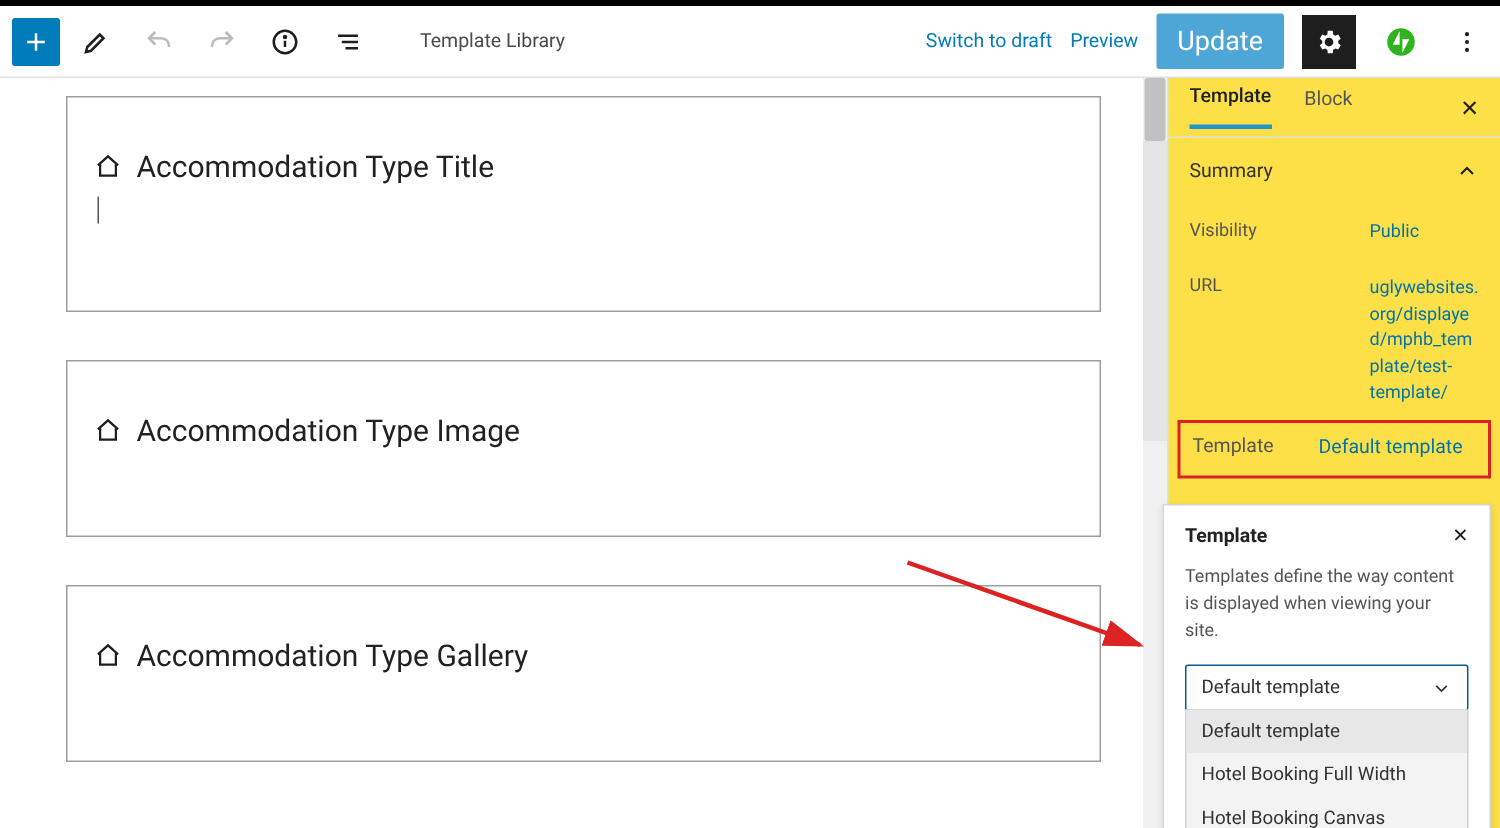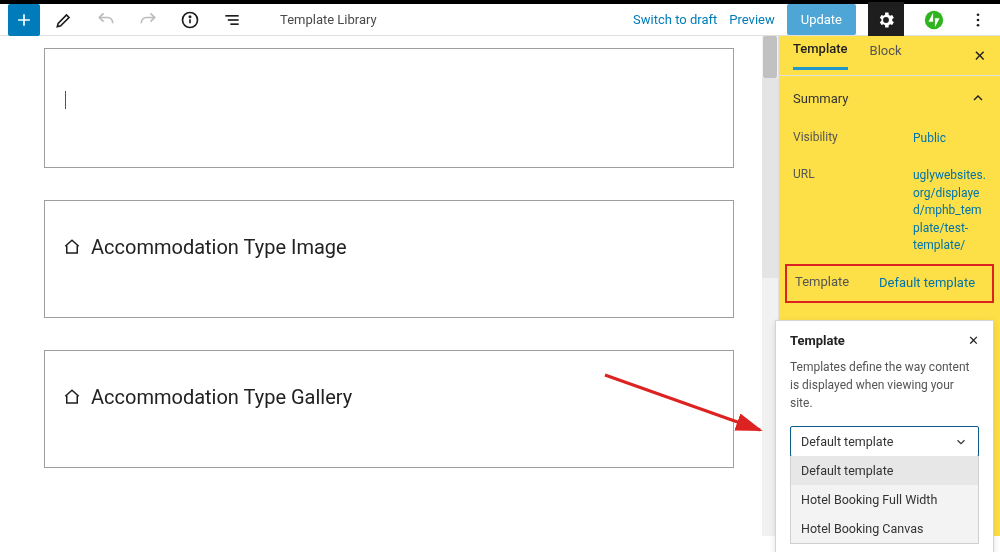--- a/index.html
+++ b/index.html
@@ -1,28 +1,28 @@
 <!DOCTYPE html>
 <html><head>
 <meta charset="utf-8">
 <style>
   * { box-sizing: border-box; margin: 0; padding: 0; }
   body { font-family: -apple-system, BlinkMacSystemFont, "Segoe UI", Roboto, sans-serif; font-size: 13px; color: #1e1e1e; background: #fff; width: 1000px; height: 552px; overflow: hidden; position: relative; }
 
   .blackbar { height: 4px; background: #000; }
 
-  .topbar { display: flex; align-items: center; height: 32px; border-bottom: 1px solid #e0e0e0; padding: 0 8px; }
+  .topbar { display: flex; align-items: center; height: 48px; border-bottom: 1px solid #e0e0e0; padding: 0 8px; }
   .topbar-left { display: flex; align-items: center; gap: 6px; }
   .icon-btn { width: 36px; height: 36px; display: flex; align-items: center; justify-content: center; border-radius: 2px; cursor: pointer; }
   .add-btn { background: #007cba; color: #fff; width: 32px; height: 32px; border-radius: 2px; }
   .disabled { color: #bbb; }
   .doc-title { margin-left: 24px; font-size: 13px; color: #4a4a4a; }
   .topbar-right { margin-left: auto; display: flex; align-items: center; gap: 12px; }
   .link-btn { color: #007cba; font-size: 13px; cursor: pointer; }
-  .update-btn { background: #4da6d6; color: #fff; padding: 8px 14px; border-radius: 2px; font-size: 13px; cursor: pointer; text-align: center; }
+  .update-btn { background: #4da6d6; color: #fff; padding: 8px 14px; border-radius: 2px; font-size: 18px; cursor: pointer; text-align: center; }
   .gear-btn { background: #1e1e1e; color: #fff; width: 36px; height: 36px; display: flex; align-items: center; justify-content: center; }
   .jetpack { color: #2fb41f; }
   .more-btn { width: 28px; }
 
   .workspace { display: flex; height: calc(552px - 52px); }
   .canvas-wrap { flex: 1; position: relative; overflow: hidden; }
   .scroll-gutter { position: absolute; right: 0; top: 0; bottom: 0; width: 16px; background: #f1f1f1; }
   .scroll-thumb { position: absolute; right: 1px; top: 0; width: 14px; height: 42px; background: #c1c1c1; border-radius: 2px; }
   .scroll-track-mark { position: absolute; right: 0; width: 16px; top: 42px; height: 200px; background: #e4e4e4; }
 
@@ -125,20 +125,27 @@
           <circle cx="12" cy="19" r="1.8"></circle>
         </svg>
     </div>
   </div>
 </div>
 
 <div class="workspace">
   <div class="canvas-wrap">
     <div class="canvas">
       <div class="block">
+        <div class="block-head">
+          <svg width="18" height="18" viewBox="0 0 24 24" fill="none" stroke="#1e1e1e" stroke-width="2">
+              <path d="M3 11l9-8 9 8"></path>
+              <path d="M5 10v10h14V10"></path>
+            </svg>
+          <span class="block-title">Accommodation Type Title</span>
+        </div>
         <div class="cursor-line"></div>
       </div>
       <div class="block">
         <div class="block-head">
           <svg width="18" height="18" viewBox="0 0 24 24" fill="none" stroke="#1e1e1e" stroke-width="2">
               <path d="M3 11l9-8 9 8"></path>
               <path d="M5 10v10h14V10"></path>
             </svg>
           <span class="block-title">Accommodation Type Image</span>
         </div>

